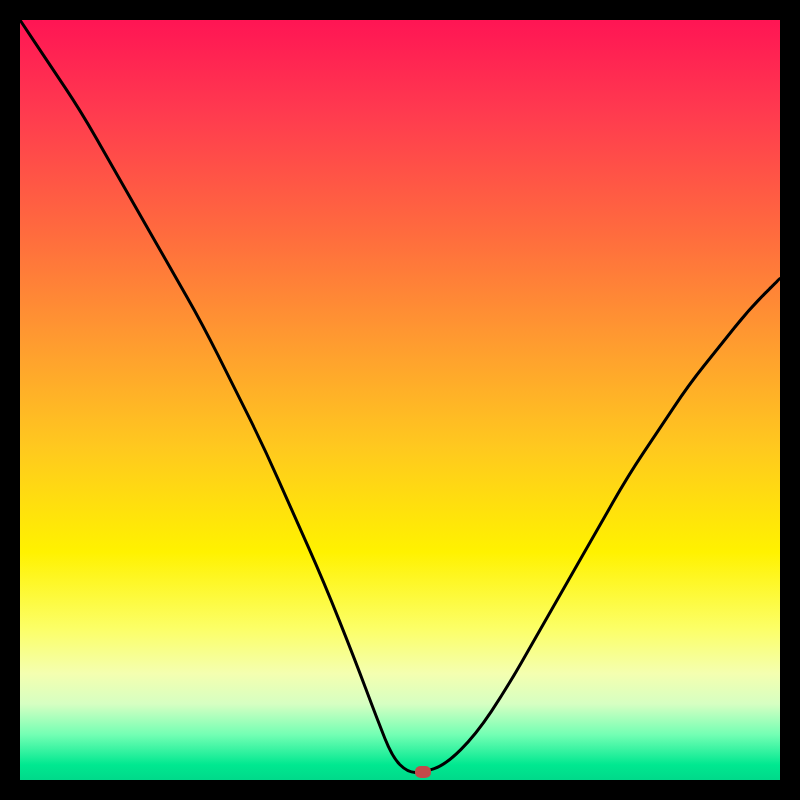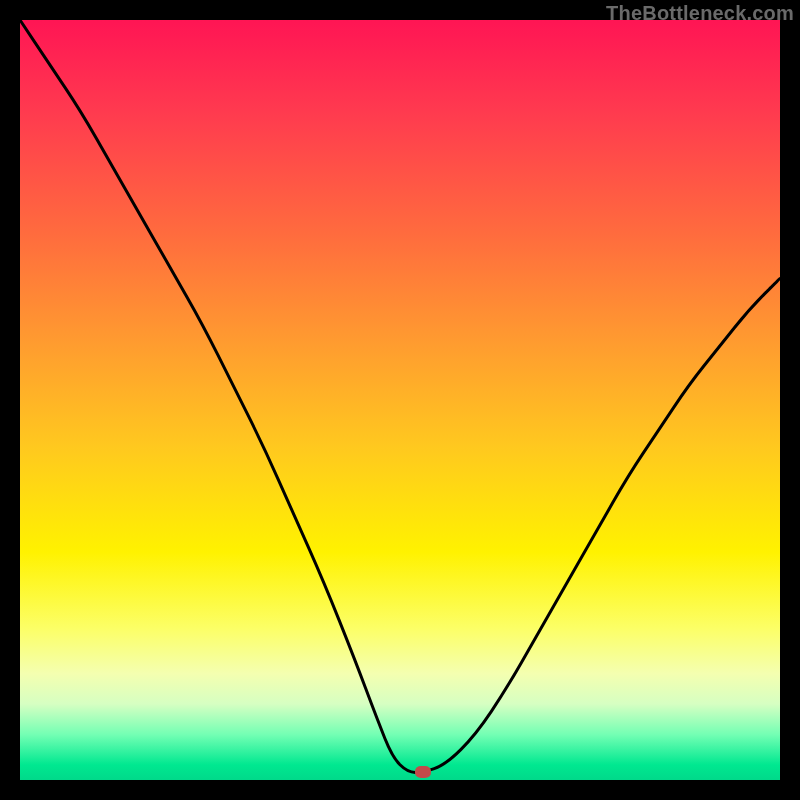--- a/index.html
+++ b/index.html
@@ -64,21 +64,20 @@
     border-radius: 6px / 5px;
     background: #c24a4a;
     transform: translate(-50%, -50%);
   }
 </style>
 </head>
 <body>
 
 <div class="frame">
 
-  <div class="watermark">TheBottleneck.com</div>
 
   <div class="plot-area">
     <svg class="curve" viewBox="0 0 760 760" preserveAspectRatio="none">
       <path fill="none" stroke="#000" stroke-width="3" stroke-linecap="round" stroke-linejoin="round" d="M 0.0 0.0 Q 0.0 0.0 15.2 22.8 Q 30.4 45.6 45.6 68.4 Q 60.8 91.2 76.0 117.8 Q 91.2 144.4 106.4 171.0 Q 121.6 197.6 136.8 224.2 Q 152.0 250.8 167.2 277.4 Q 182.4 304.0 197.6 334.4 Q 212.8 364.8 228.0 395.2 Q 243.2 425.6 258.4 459.8 Q 273.6 494.0 288.8 528.2 Q 304.0 562.4 319.2 600.4 Q 334.4 638.4 345.8 668.8 Q 357.2 699.2 364.8 718.2 Q 372.4 737.2 380.0 744.8 Q 387.6 752.4 395.2 752.4 Q 402.8 752.4 414.2 748.6 Q 425.6 744.8 440.8 729.6 Q 456.0 714.4 471.2 691.6 Q 486.4 668.8 501.6 642.2 Q 516.8 615.6 532.0 589.0 Q 547.2 562.4 562.4 535.8 Q 577.6 509.2 592.8 482.6 Q 608.0 456.0 623.2 433.2 Q 638.4 410.4 653.6 387.6 Q 668.8 364.8 684.0 345.8 Q 699.2 326.8 714.4 307.8 Q 729.6 288.8 744.8 273.6 T 760.0 258.4"></path>
     </svg>
     <div class="marker" style="left:402.8px; top:752.4px;"></div>
   </div>
 
 </div>
 

